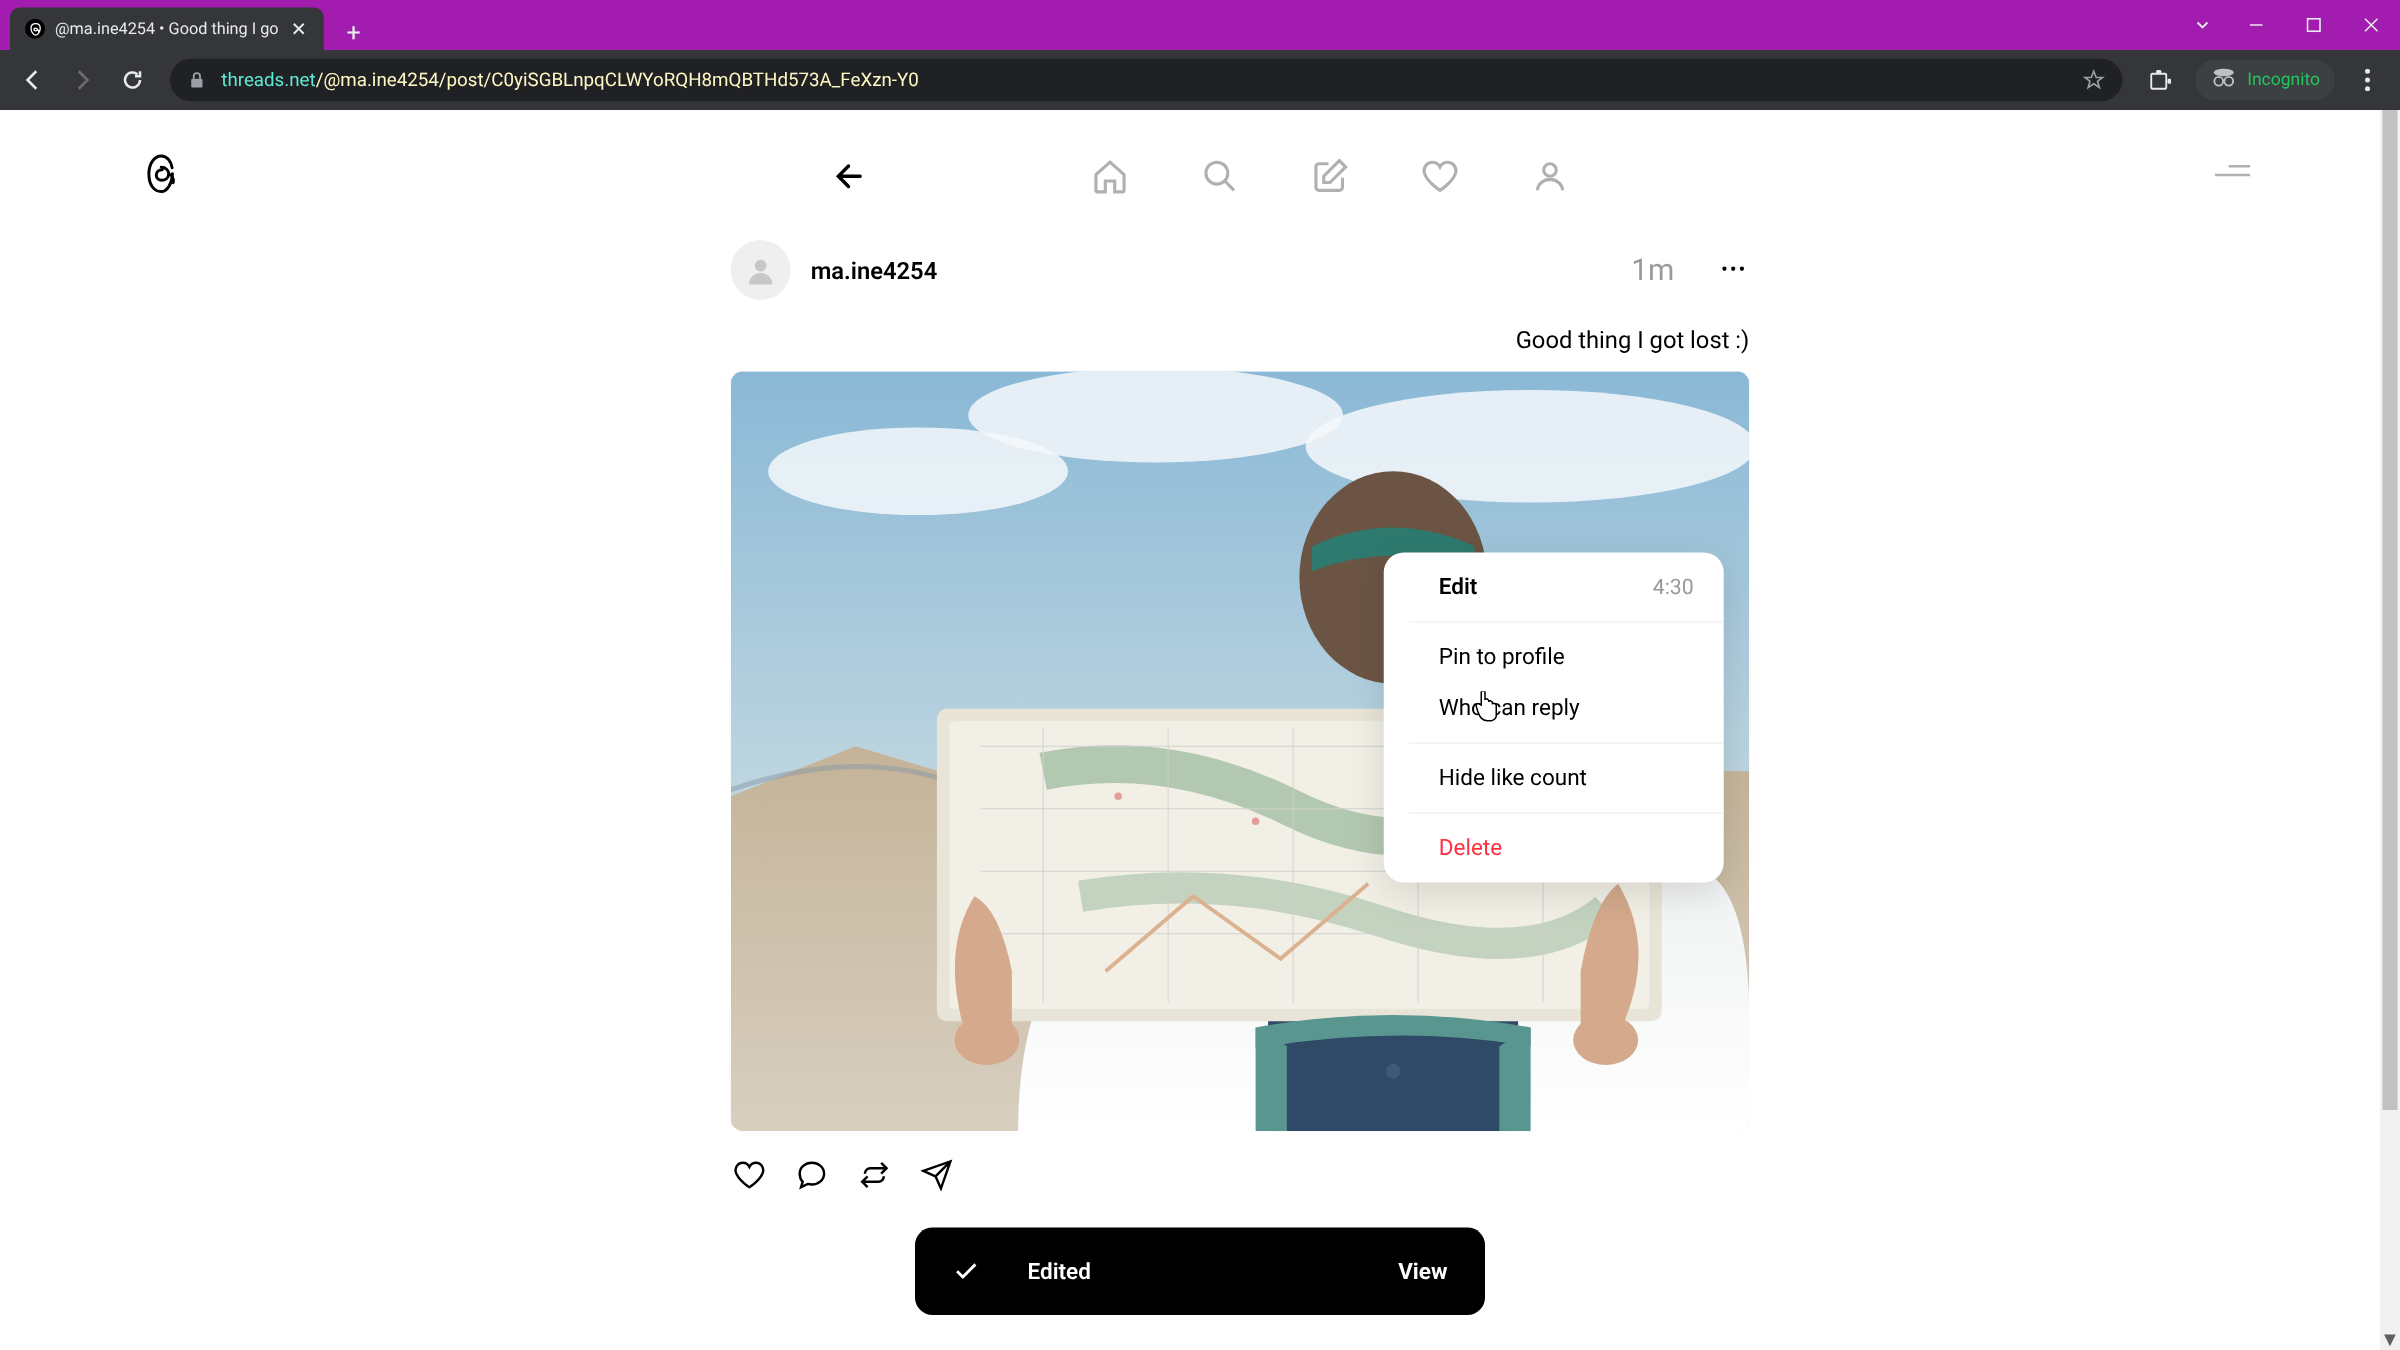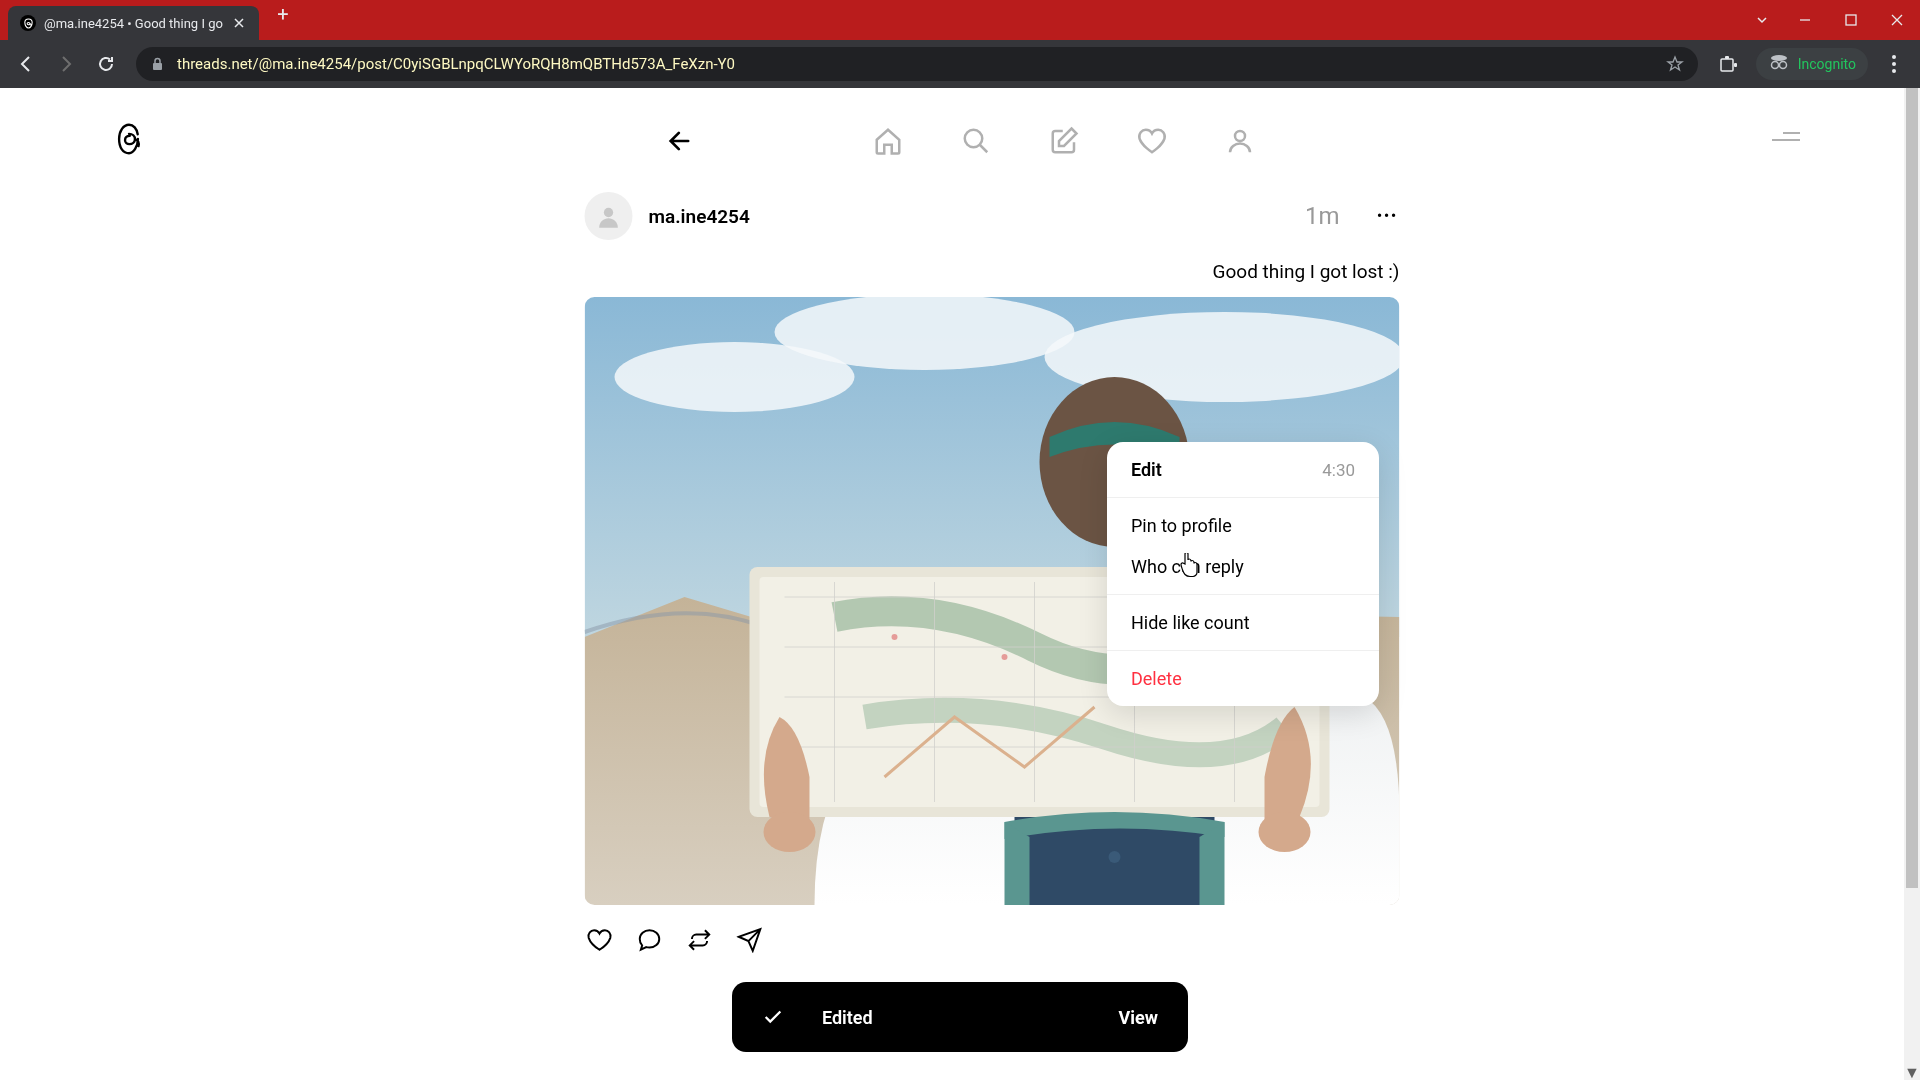--- a/index.html
+++ b/index.html
@@ -1,36 +1,36 @@
 <!DOCTYPE html>
 <html><head>
 <meta charset="utf-8">
 <style>
 * { margin: 0; padding: 0; box-sizing: border-box; }
 body { font-family: -apple-system, BlinkMacSystemFont, "Segoe UI", Roboto, Helvetica, Arial, sans-serif; width: 1920px; height: 1080px; background: #fff; overflow: hidden; }
 
 
-.browser-top { background: #b91c1c; height: 40px; display: flex; align-items: flex-start; position: relative; }
+.browser-top { background: #a21caf; height: 40px; display: flex; align-items: flex-end; position: relative; }
 .tab { background: #35363a; height: 34px; margin-top: 6px; border-radius: 8px 8px 0 0; display: flex; align-items: center; padding: 0 12px; margin-left: 8px; min-width: 240px; position: relative; }
 .tab-favicon { width: 16px; height: 16px; background: #000; border-radius: 50%; margin-right: 8px; display:flex; align-items:center; justify-content:center;}
 .tab-favicon svg { width:11px; height:11px; }
 .tab-title { color: #e8eaed; font-size: 13px; flex: 1; overflow: hidden; white-space: nowrap; text-overflow: ellipsis; margin-right: 8px;}
 .tab-close { color: #e8eaed; width: 16px; height: 16px; display:flex; align-items:center; justify-content:center; cursor: pointer;}
 .new-tab { color: #e8eaed; width: 28px; height: 28px; display:flex; align-items:center; justify-content:center; margin-left: 10px; cursor: pointer; font-size: 20px;}
 .window-controls { position: absolute; right: 0; top: 0; display: flex; height: 40px;}
 .window-btn { width: 46px; display: flex; align-items: center; justify-content: center; color: #e8eaed; }
 .caret-btn { width: 40px; display:flex; align-items:center; justify-content:center; color:#e8eaed;}
 
 .toolbar { background: #35363a; height: 48px; display: flex; align-items: center; padding: 0 8px; gap: 4px;}
 .nav-btn { width: 36px; height: 36px; display: flex; align-items: center; justify-content: center; color: #e8eaed; border-radius: 50%; cursor: pointer; }
 .nav-btn.disabled { color: #6e6e6e; }
 .url-bar { flex: 1; background: #202124; height: 34px; border-radius: 17px; display: flex; align-items: center; margin: 0 8px; padding: 0 14px;}
 .lock-icon { color: #9aa0a6; margin-right: 12px; display:flex; }
 .url-text { color: #e8eaed; font-size: 15px; flex: 1; }
-.url-text .domain { color: #fef9c3; }
+.url-text .domain { color: #5eead4; }
 .url-text .path { color: #fef9c3; }
 .star-icon { color: #9aa0a6; margin-left: 12px; display:flex; }
 .ext-icon { width: 36px; height: 36px; display:flex; align-items:center; justify-content:center; color:#e8eaed; }
 .incognito-badge { display:flex; align-items:center; gap:8px; background:#3c4043; height:32px; border-radius:16px; padding:0 12px; margin-left:6px;}
 .incognito-text { color:#22c55e; font-size:14px; }
 .menu-dots { width:36px; height:36px; display:flex; align-items:center; justify-content:center; color:#e8eaed; margin-left:4px;}
 
 
 .page { position: relative; background: #fff; height: calc(1080px - 88px); overflow: hidden;}
 .threads-logo { position: absolute; left: 110px; top: 32px; }
@@ -48,21 +48,21 @@
 .post-header .spacer { flex:1; }
 .timestamp { color:#999; font-size:24px;}
 .more-btn { width: 24px; display:flex; justify-content:center; color:#000; cursor:pointer; margin-left: 20px; font-size:14px; letter-spacing: 2px; font-weight: bold;}
 .post-text { font-size: 19px; color:#000; margin-bottom: 14px; text-align: right;}
 .post-image { width: 100%; height: 608px; border-radius: 10px; overflow:hidden; position:relative; }
 .post-image svg { width:100%; height:100%; display:block;}
 .action-row { display:flex; gap: 20px; margin-top: 20px;}
 .action-row .act { width:30px; height:30px; display:flex; align-items:center; justify-content:center; color:#000; cursor:pointer;}
 
 
-.dropdown { position:absolute; left: 1107px; top: 354px; width: 272px; background:#fff; border-radius: 16px; box-shadow: 0 8px 30px rgba(0,0,0,0.12); overflow:hidden; z-index: 10;}
+.dropdown { position:absolute; left: 1107px; top: 354px; width: 272px; background:#fff; border-radius: 16px; box-shadow: 0 8px 30px rgba(0,0,0,0.12); overflow:hidden; z-index: 10; padding-left: 20px;}
 .dd-item { padding: 17px 24px; font-size: 18px; color:#000; cursor:pointer; border-bottom: 1px solid #efefef; display:flex; justify-content:space-between; align-items:center;}
 .dd-item.first { font-weight: 600; }
 .dd-item.danger { color:#ff3040; border-bottom:none;}
 .dd-time { color:#999; font-weight: 400; font-size:17px;}
 .dd-item.two-in-section { border-bottom:none; padding-bottom:10px;}
 .dd-item.second-in-section { padding-top:10px; }
 
 
 .cursor { position:absolute; left: 1178px; top: 465px; z-index:20;}
 

